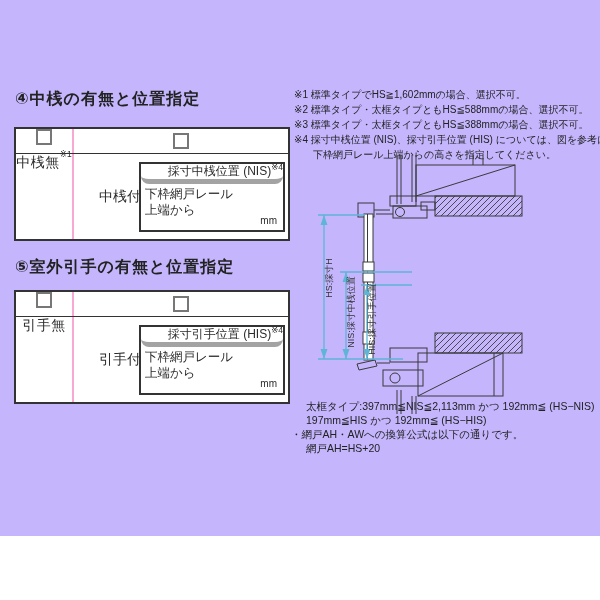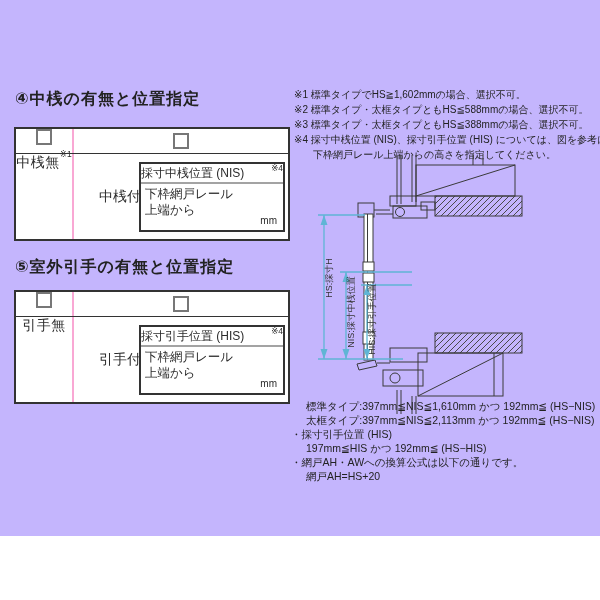--- a/index.html
+++ b/index.html
@@ -18,21 +18,21 @@
   .tbl5 { top:290px; }
   .hdr-row { display:flex; height:25px; border-bottom:1px solid #333; }
   .body-row { display:flex; height:85px; }
   .c1 { width:58px; border-right:2px solid #f9a8d4; display:flex; align-items:flex-start; justify-content:center; }
   .c2 { flex:1; display:flex; align-items:center; justify-content:center; position:relative; }
   .cb { width:16px; height:16px; border:2px solid #777; background:#fff; display:inline-block; }
   .cell-label { font-size:14px; font-weight:500; letter-spacing:0.5px; white-space:nowrap; }
   sup.fn { font-size:8.5px; position:relative; top:-5px; letter-spacing:0; }
   .opt-label { position:absolute; left:25px; top:50%; transform:translateY(-50%); font-size:14px; font-weight:500; white-space:nowrap; }
   .inner-box { position:absolute; left:65px; top:8px; width:146px; height:70px; border:2px solid #333; background:#fff; }
-  .inner-hdr { height:20px; border-bottom:2px solid #a3a3a3; display:flex; align-items:center; justify-content:space-between; font-size:12px; font-weight:500; white-space:nowrap; }
+  .inner-hdr { height:20px; border-bottom:5px solid #a3a3a3; display:flex; align-items:center; justify-content:flex-end; font-size:12px; font-weight:500; white-space:nowrap;border-radius:8px; }
   .inner-body { position:relative; height:46px; padding:2px 4px; font-size:12.5px; font-weight:500; line-height:16px; }
   .unit { position:absolute; right:6px; bottom:1px; font-size:10px; }
 
   .notes-top { position:absolute; left:294px; top:87px; width:302px; font-size:10px; line-height:15px; color:#222; }
   .notes-top .cont { padding-left:19px; }
   .notes-bottom { position:absolute; left:291px; top:399px; width:306px; font-size:10.5px; line-height:14px; color:#222; }
   .notes-bottom .ind { padding-left:15px; }
   .note-line { white-space:nowrap; }
 
   .diagram { position:absolute; left:313px; top:152px; }
@@ -191,21 +191,19 @@
     </g>
 
     <g font-family="Liberation Sans, DejaVu Sans, sans-serif" font-size="9" fill="#333">
       <text transform="rotate(-90 19 126)" x="19" y="126" text-anchor="middle">HS:採寸H</text>
       <text transform="rotate(-90 41 160)" x="41" y="160" text-anchor="middle">NIS:採寸中桟位置</text>
       <text transform="rotate(-90 62 167)" x="62" y="167" text-anchor="middle">HIS:採寸引手位置</text>
     </g>
   </svg>
 
   <div class="notes-bottom">
-    <div class="note-line ind">標準タイプ:397mm≦NIS≦1,610mm かつ 192mm≦ (HS−NIS)</div>
     <div class="note-line ind">太框タイプ:397mm≦NIS≦2,113mm かつ 192mm≦ (HS−NIS)</div>
-    <div class="note-line">・採寸引手位置 (HIS)</div>
     <div class="note-line ind">197mm≦HIS かつ 192mm≦ (HS−HIS)</div>
     <div class="note-line">・網戸AH・AWへの換算公式は以下の通りです。</div>
     <div class="note-line ind">網戸AH=HS+20</div>
   </div>
 
 </div>
 
 </body></html>

